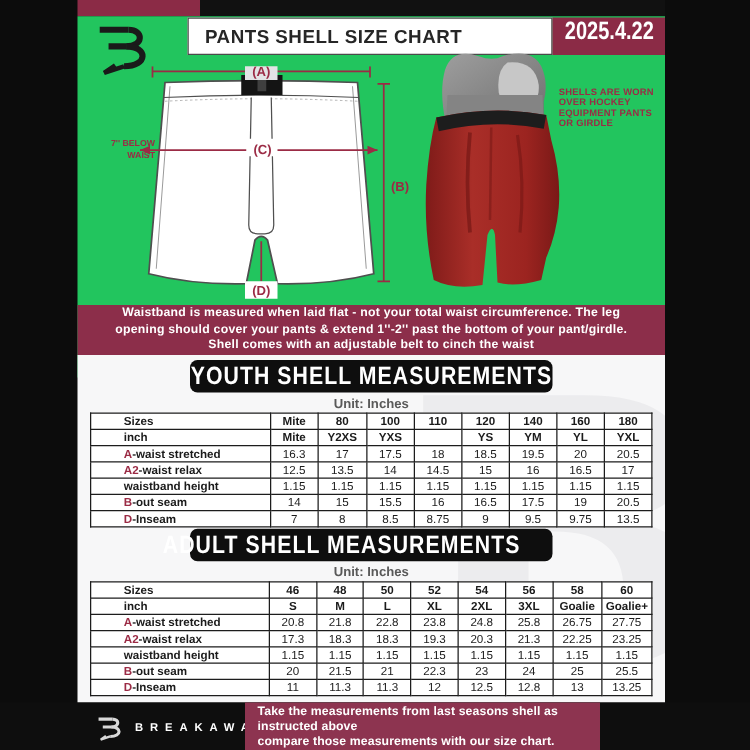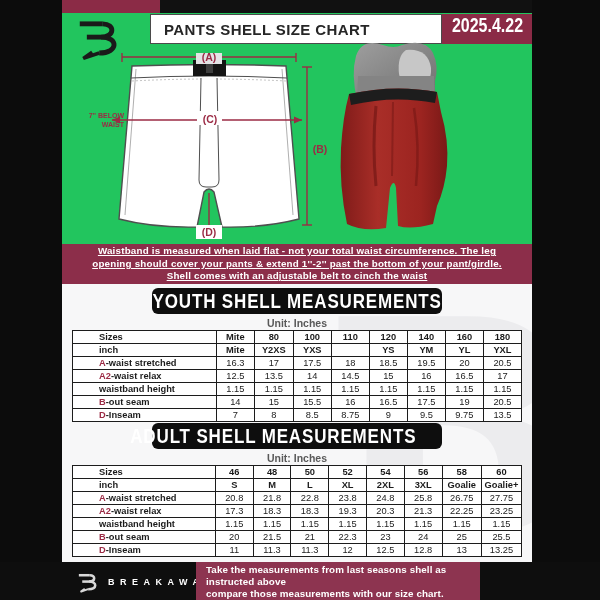--- a/index.html
+++ b/index.html
@@ -21,21 +21,21 @@
   .logoB{position:absolute;left:16px;top:2px;}
   .belowwaist{position:absolute;left:20px;top:99px;width:42px;text-align:right;
               font-size:7px;line-height:8.5px;font-weight:700;color:#9b2b45;}
   .photonote{position:absolute;left:385px;top:57px;width:84px;font-size:7.5px;line-height:8.3px;
              font-weight:700;color:#9b2b45;letter-spacing:.2px;}
   .diagram{position:absolute;left:40px;top:40px;}
   .photo{position:absolute;left:274px;top:23px;}
   
   .band{position:absolute;left:0;top:244px;width:470px;height:40px;background:#8c2e4a;
         display:flex;flex-direction:column;justify-content:center;text-align:center;}
-  .band div{color:#fff;font-size:9.8px;line-height:12.6px;font-weight:600;letter-spacing:.2px;text-decoration:underline;}
+  .band div{color:#fff;font-size:9.8px;line-height:12.6px;font-weight:600;letter-spacing:.2px;}
   
   .tables{position:absolute;left:0;top:284px;width:470px;height:278px;background:#f7f7f8;overflow:hidden;}
   .wmark{position:absolute;right:-46px;top:6px;font-size:300px;font-weight:800;color:#ececee;
          line-height:280px;z-index:0;font-family:"DejaVu Serif", serif;}
   .blackbox{position:absolute;left:90px;width:290px;height:26px;background:#0e0e0e;border-radius:6px;
             display:flex;align-items:center;justify-content:center;z-index:1;}
   .blackbox span{color:#fff;font-size:20px;font-weight:800;letter-spacing:1px;
                  transform:scaleX(.85);white-space:nowrap;}
   .unit{position:absolute;left:0;width:470px;text-align:center;font-size:10.5px;font-weight:700;
         color:#595959;z-index:1;}
@@ -146,20 +146,26 @@
         <path d="M 20 20 Q 26 2 47 9 Q 58 13 66 9 Q 89 2 97 17 Q 103 30 99 45 L 99 64 L 21 64 Q 15 38 20 20 Z" fill="url(#gg)"></path>
         <path d="M 70 14 Q 92 12 95 32 Q 96 48 82 52 Q 66 54 63 38 Q 61 20 70 14 Z" fill="#c7c7c7"></path>
         <path d="M 22 40 L 98 40 L 99 64 L 21 64 Z" fill="#848484"></path>
         <path d="M 13 58 Q 58 48 101 56 L 105 76 Q 113 104 111 130 Q 109 152 101 170 L 97 188 Q 75 194 62 190 L 60 152 Q 58 142 54 152 L 50 192 Q 27 196 11 188 Q 3 150 5 112 Q 7 80 13 58 Z" fill="url(#rg)"></path>
         <path d="M 13 58 Q 58 48 101 56 L 99 67 Q 58 59 15 69 Z" fill="#1d1d1d"></path>
         <path d="M 40 70 Q 36 110 40 150" stroke="#6d1412" stroke-width="3" fill="none" opacity="0.6"></path>
         <path d="M 78 72 Q 84 110 80 150" stroke="#6d1412" stroke-width="2.5" fill="none" opacity="0.5"></path>
         <path d="M 57 66 L 56 140" stroke="#6d1412" stroke-width="2" fill="none" opacity="0.45"></path>
       </svg>
 
+      <div class="photonote">
+        <div>SHELLS ARE WORN</div>
+        <div>OVER HOCKEY</div>
+        <div>EQUIPMENT PANTS</div>
+        <div>OR GIRDLE</div>
+      </div>
     </div>
 
     <div class="band">
       <div>Waistband is measured when laid flat - not your total waist circumference. The leg</div>
       <div>opening should cover your pants &amp; extend 1''-2'' past the bottom of your pant/girdle.</div>
       <div>Shell comes with an adjustable belt to cinch the waist</div>
     </div>
 
     <div class="tables">
       <div class="wmark">B</div>

